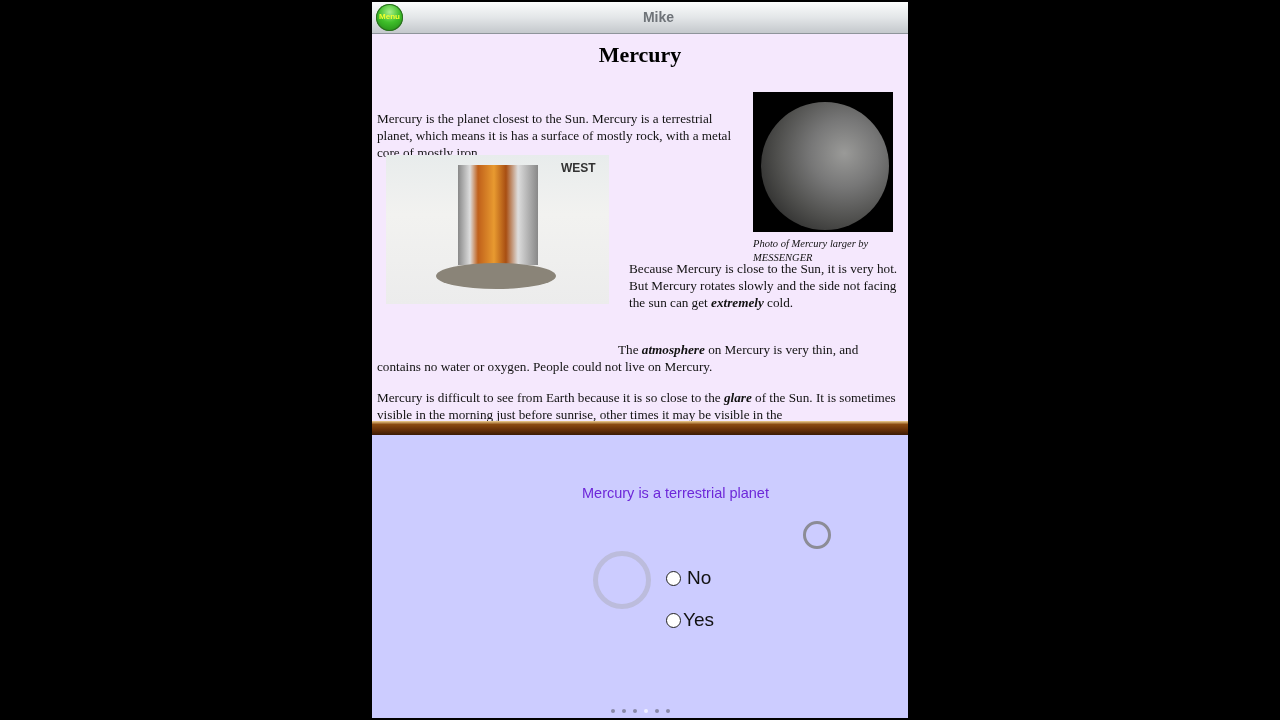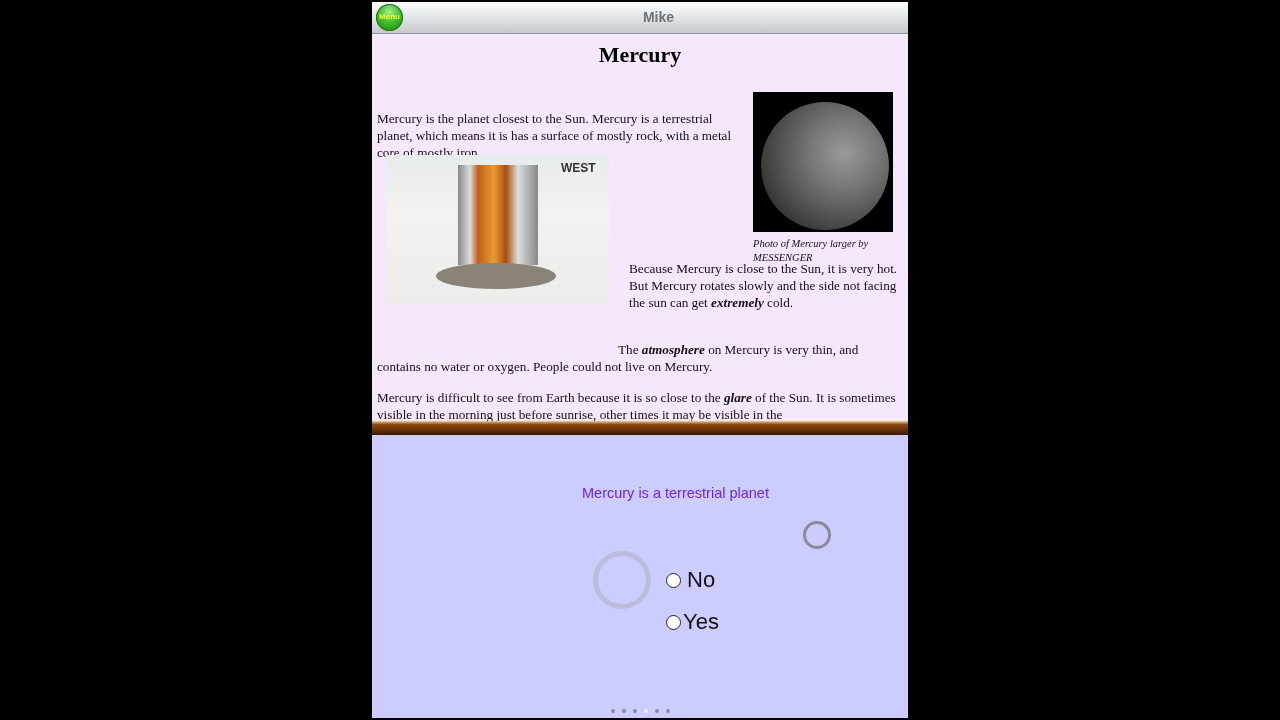--- a/index.html
+++ b/index.html
@@ -19,21 +19,21 @@
   .para { position:absolute; font-size:13.2px; line-height:17px; color:#111; margin:0; }
   .caption { position:absolute; font-size:10.5px; line-height:14px; font-style:italic; color:#111; }
   #messenger-img { position:absolute; left:14px; top:121px; width:223px; height:149px; background:
     linear-gradient(180deg,#e8ecec 0%, #f2f2f0 40%, #ececec 100%); overflow:hidden; }
   #mercury-img { position:absolute; left:381px; top:58px; width:140px; height:140px; background:#000; overflow:hidden; }
   .planet { position:absolute; left:8px; top:10px; width:128px; height:128px; border-radius:50%;
     background:radial-gradient(circle at 65% 40%, #9a9a98 0%, #777 30%, #4e4e4c 60%, #1c1c1c 95%); }
   #divider { position:absolute; left:0; top:419px; width:536px; height:14px;
     background:linear-gradient(#f0d090 0%, #8a4a10 25%, #6a3208 60%, #3a1a04 100%); }
   #quiz-q { position:absolute; left:210px; top:483px; font-family:"Liberation Sans", sans-serif; font-size:14.5px; color:#6d28d9; }
-  .opt { position:absolute; left:294px; font-family:"Liberation Sans", sans-serif; font-size:22px; color:#111; cursor:pointer; display:flex; align-items:center; }
+  .opt { position:absolute; left:294px; font-family:"Liberation Sans", sans-serif; font-size:19px; color:#111; cursor:pointer; display:flex; align-items:center; }
   .radio { width:13px; height:13px; border:1px solid #222; border-radius:50%; background:#fff; margin-right:6px; display:inline-block; }
   .ring { position:absolute; border-radius:50%; }
   #dots { position:absolute; left:0; right:0; top:697px; text-align:center; }
   .dot { display:inline-block; width:4px; height:4px; border-radius:50%; background:#8a8aa8; margin:0 3.5px; }
   .dot.active { background:#f0f0ff; }
 </style>
 </head>
 <body>
 
 <div id="device">

